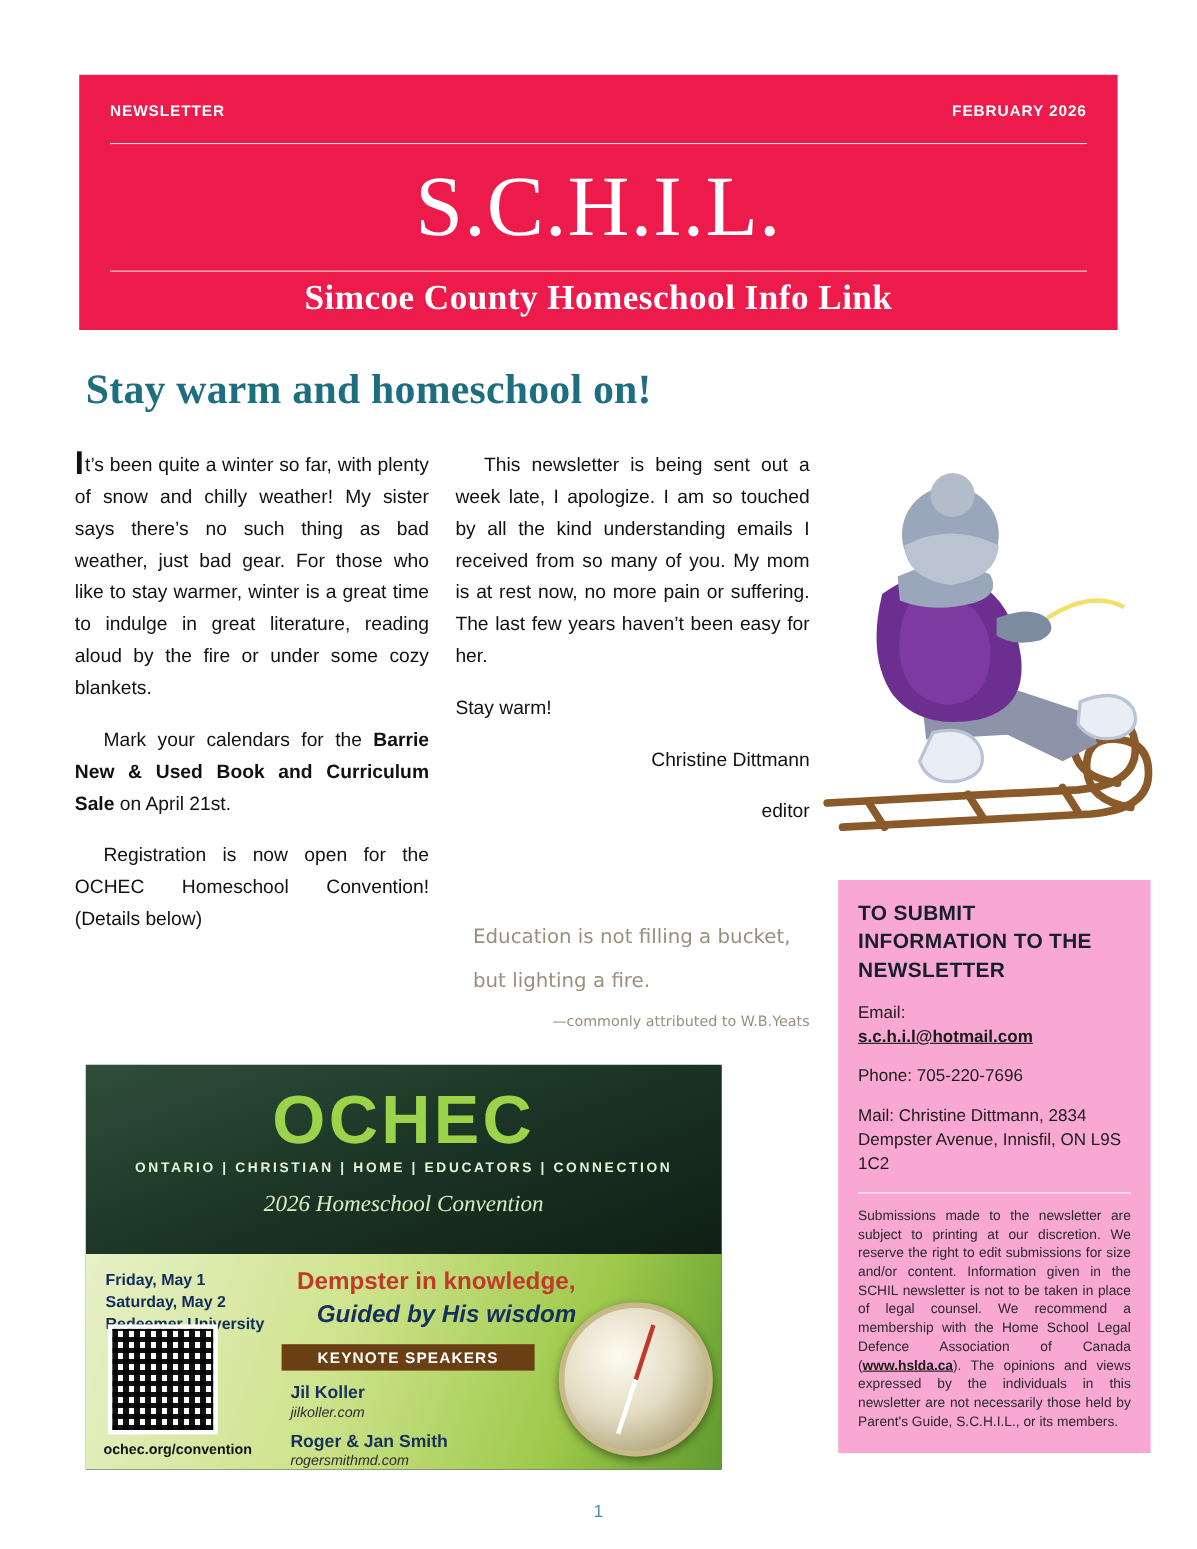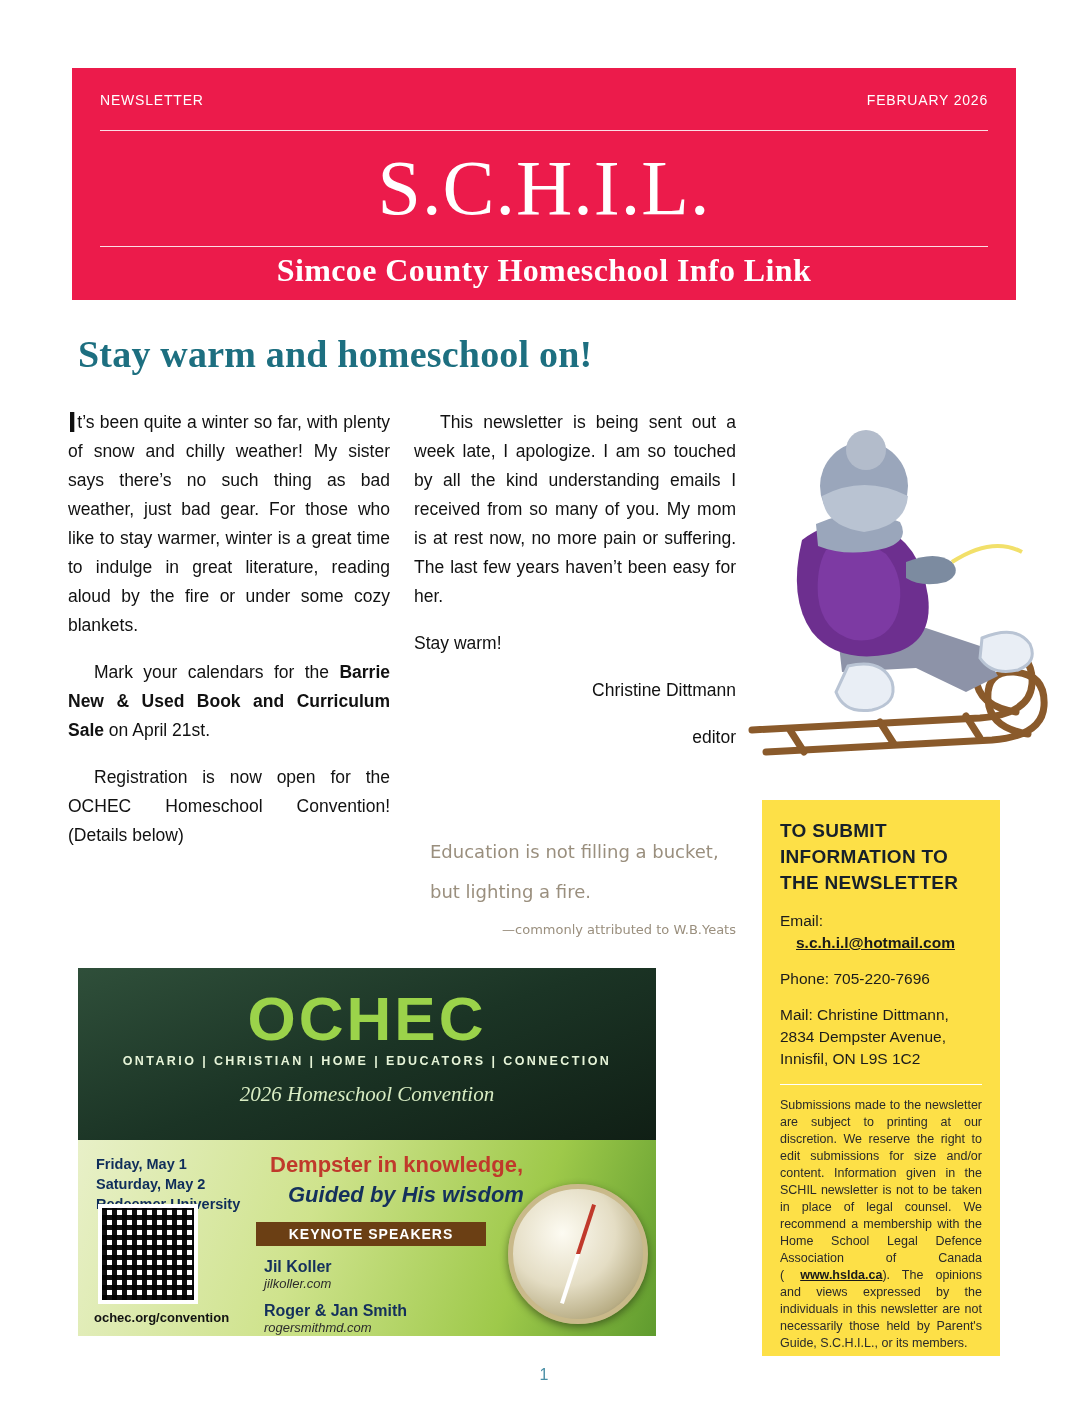--- a/index.html
+++ b/index.html
@@ -27,21 +27,21 @@
   }
   .banner-topline {
     position: absolute;
     top: 24px;
     left: 28px;
     right: 28px;
     display: flex;
     justify-content: space-between;
     align-items: baseline;
     font-family: "Liberation Sans", sans-serif;
-    font-weight: normal;
+    font-weight: bold;
     font-size: 14px;
     letter-spacing: 0.8px;
   }
   .banner-rule {
     position: absolute;
     left: 28px;
     right: 28px;
     height: 1px;
     background: rgba(255,255,255,0.85);
   }
@@ -138,23 +138,23 @@
     top: 400px;
     width: 318px;
     height: 382px;
   }
 
   
   .sidebar {
     position: absolute;
     left: 762px;
     top: 800px;
-    width: 238px;
-    background: #fde047;
-    padding: 18px 18px 4px 18px;
+    width: 284px;
+    background: #f9a8d4;
+    padding: 18px 18px 20px 18px;
     box-sizing: border-box;
     color: #1b1b1b;
   }
   .sidebar h3 {
     margin: 0 0 14px 0;
     font-family: "Liberation Sans", sans-serif;
     font-weight: bold;
     font-size: 19px;
     line-height: 26px;
     letter-spacing: 0.3px;
@@ -162,21 +162,20 @@
   }
   .sidebar p {
     margin: 0 0 14px 0;
     font-size: 15.5px;
     line-height: 22px;
   }
   .sidebar a {
     color: #1a1a1a;
     font-weight: bold;
     text-decoration: underline;
-    margin-left: 16px;
   }
   .sidebar-divider {
     height: 1px;
     background: #ffffff;
     margin: 6px 0 12px 0;
   }
   .disclaimer {
     font-size: 12.5px;
     line-height: 17px;
     text-align: justify;

